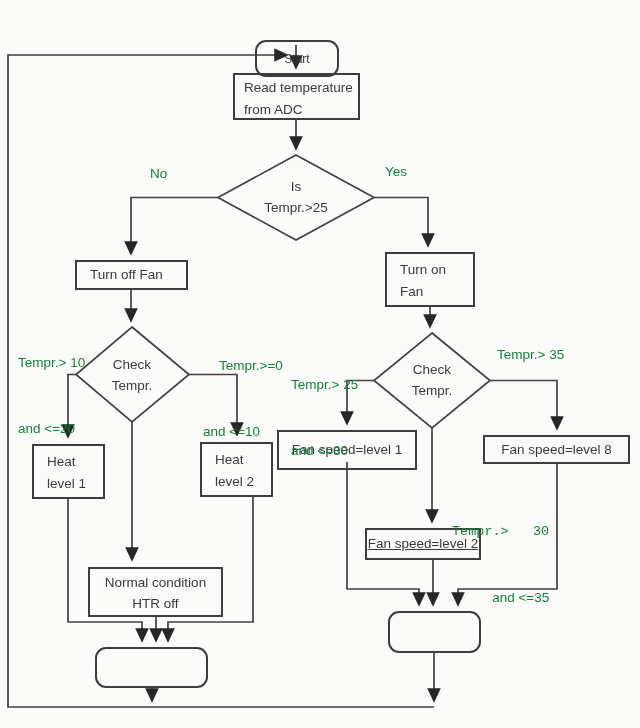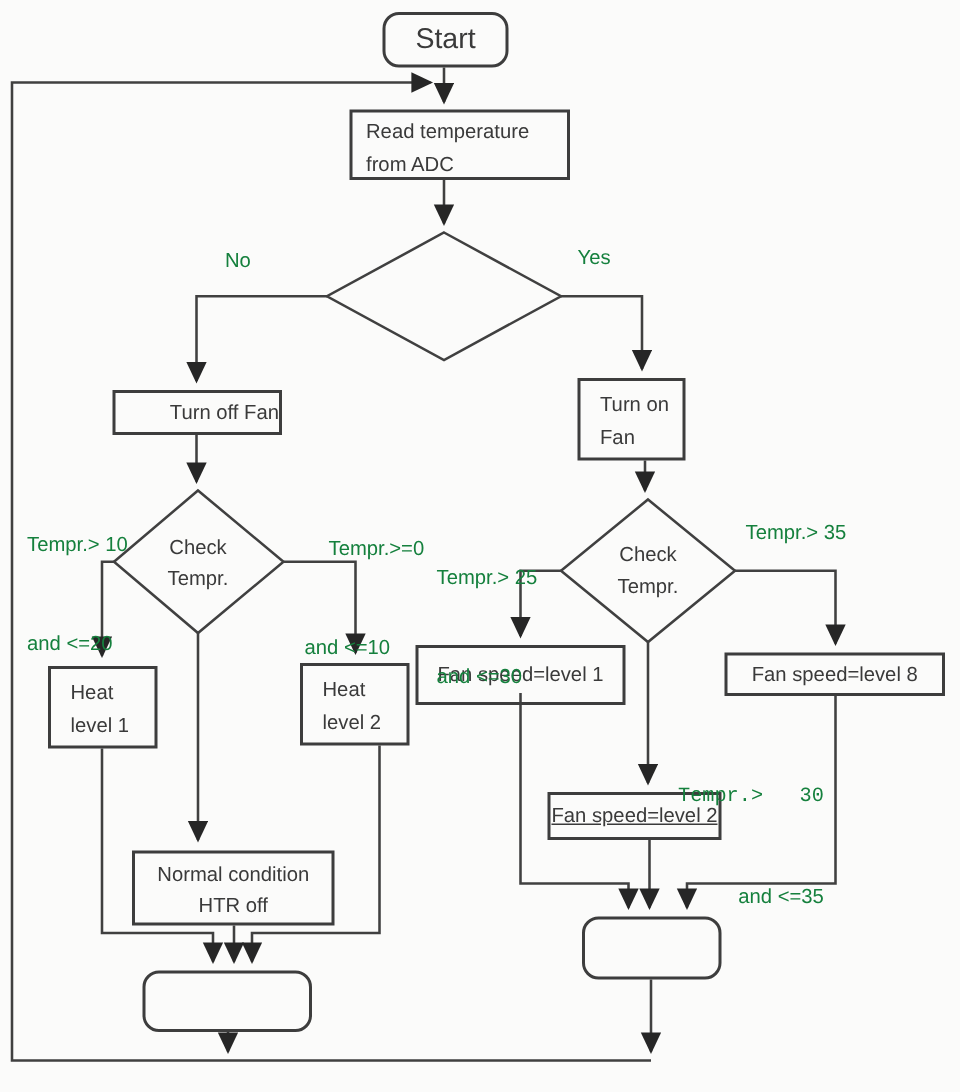--- a/index.html
+++ b/index.html
@@ -19,21 +19,21 @@
   .node.center{display:flex;align-items:center;justify-content:center;text-align:center;}
   .node .ln{display:block;white-space:pre;}
   .dtext{
     position:absolute;text-align:center;
     font-size:13.5px;line-height:21px;color:#3a3a3a;
   }
   .elabel{
     position:absolute;font-size:13.5px;line-height:22px;
     color:#15803d;white-space:pre;
   }
-  .start-text{font-size:19px;}
+  .start-text{font-size:12px;margin-top:32px;}
 </style>
 </head>
 <body>
 
 <div class="canvas">
 
   <svg class="wires" viewBox="0 0 640 728" xmlns="http://www.w3.org/2000/svg">
     <defs>
       <marker id="arr" markerWidth="10" markerHeight="10" refX="7.5" refY="4" orient="auto">
         <path d="M0,0 L8.5,4 L0,8 Z" fill="#262626"></path>
@@ -68,30 +68,30 @@
       <line x1="433" y1="560" x2="433" y2="605" marker-end="url(#arr)"></line>
       <polyline points="557,464 557,589 458,589 458,605" marker-end="url(#arr)"></polyline>
       <line x1="434" y1="653" x2="434" y2="701" marker-end="url(#arr)"></line>
     </g>
   </svg>
 
   <div class="node round center start-text" style="left:255px;top:8px;width:84px;height:37px;">
     <span class="ln">Start</span>
   </div>
 
-  <div class="node" style="left:233px;top:73px;width:147px;height:47px;padding:2px 0 0 9px;">
+  <div class="node" style="left:233px;top:73px;width:127px;height:47px;padding:2px 0 0 9px;">
     <span class="ln">Read temperature</span>
     <span class="ln">from ADC</span>
   </div>
 
-  <div class="node" style="left:75px;top:260px;width:113px;height:30px;padding:2px 0 0 13px;text-align:right;">
+  <div class="node" style="left:75px;top:260px;width:113px;height:30px;padding:2px 0 0 13px;">
     <span class="ln">Turn off Fan</span>
   </div>
 
-  <div class="node" style="left:385px;top:252px;width:72px;height:55px;padding:5px 0 0 13px;">
+  <div class="node" style="left:385px;top:252px;width:90px;height:55px;padding:5px 0 0 13px;">
     <span class="ln">Turn on</span>
     <span class="ln">Fan</span>
   </div>
 
   <div class="node" style="left:32px;top:444px;width:73px;height:55px;padding:5px 0 0 13px;">
     <span class="ln">Heat</span>
     <span class="ln">level 1</span>
   </div>
 
   <div class="node" style="left:200px;top:442px;width:73px;height:55px;padding:5px 0 0 13px;">
@@ -113,20 +113,24 @@
   </div>
 
   <div class="node center" style="left:483px;top:435px;width:147px;height:29px;">
     <span class="ln">Fan speed=level 8</span>
   </div>
 
   <div class="node round" style="left:95px;top:647px;width:113px;height:41px;"></div>
 
   <div class="node round" style="left:388px;top:611px;width:93px;height:42px;"></div>
 
+  <div class="dtext" style="left:246px;top:176px;width:100px;">
+    <span class="ln" style="display:block;">Is</span>
+    <span class="ln" style="display:block;">Tempr.&gt;25</span>
+  </div>
 
   <div class="dtext" style="left:82px;top:354px;width:100px;">
     <span class="ln" style="display:block;">Check</span>
     <span class="ln" style="display:block;">Tempr.</span>
   </div>
 
   <div class="dtext" style="left:382px;top:359px;width:100px;">
     <span class="ln" style="display:block;">Check</span>
     <span class="ln" style="display:block;">Tempr.</span>
   </div>

